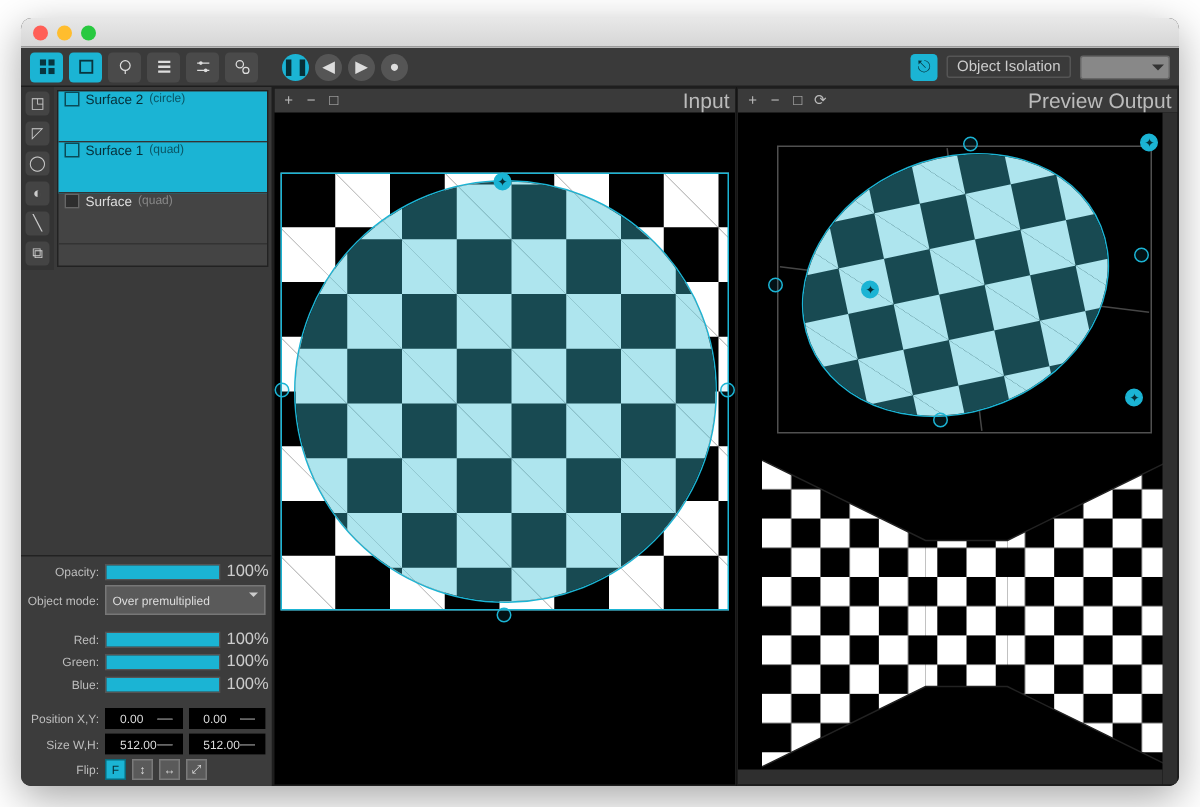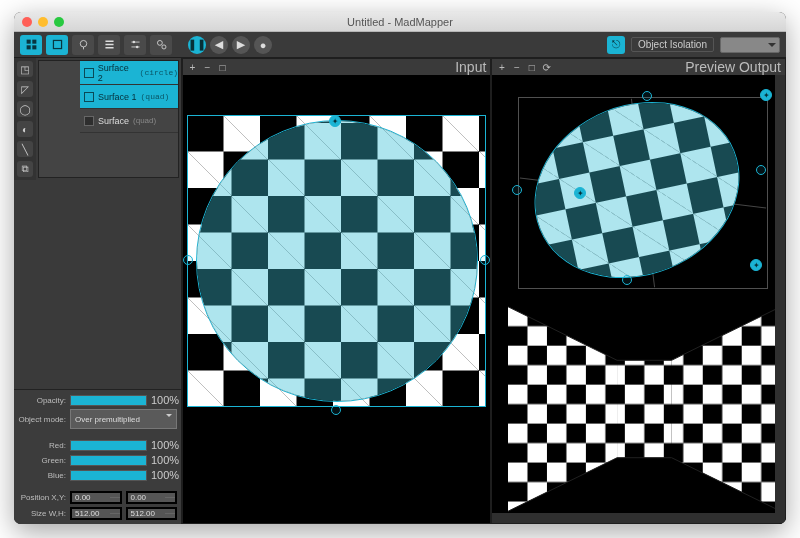--- a/index.html
+++ b/index.html
@@ -39,39 +39,39 @@
   .mode-dd::after { content:""; position:absolute; right:3px; top:5px; border:4px solid transparent; border-top-color:#333; }
 
   .body { flex:1; display:flex; min-height:0; }
 
   
   .left { width:168px; display:flex; flex-direction:column; background:#3a3a3a; border-right:1px solid #1e1e1e; }
   .left-top { display:flex; }
   .vtoolbar { width:22px; background:#333; display:flex; flex-direction:column; gap:4px; padding:3px; }
   .vtoolbar .vb { width:16px; height:16px; background:#444; border-radius:3px; color:#ccc; display:flex;align-items:center;justify-content:center;font-size:10px;}
   .surface-list { flex:1; background:#444; border:1px solid #222; margin:2px; display:flex; flex-direction:column; }
-  .surf-row { height:24px; display:flex; align-items:center; font-size:9px; color:#111; padding-left:4px; gap:4px; border-bottom:1px solid #333;margin-left:41px; }
+  .surf-row { height:34px; display:flex; font-size:9px; color:#111; padding-left:4px; gap:4px; border-bottom:1px solid #333; }
   .surf-row.sel { background:#1bb4d4; }
   .surf-row .dotbox { width:10px; height:10px; border:1px solid #666; background:#2e2e2e; }
   .surf-row.sel .dotbox { border-color:#0a4a57; background:#1bb4d4; }
   .surf-row .name { color:#ddd; }
   .surf-row.sel .name { color:#06303a; font-weight:500; }
   .surf-row .type { color:#888; font-size:8px; }
-  .surf-row.sel .type { color:#0a5565;font-family:Liberation Mono, monospace; }
+  .surf-row.sel .type { color:#0a5565; }
   .left-fill { flex:1; background:#3a3a3a; }
 
   .props { background:#3c3c3c; padding:4px; display:flex; flex-direction:column; gap:3px; border-top:1px solid #222; }
   .prop-row { display:flex; align-items:center; gap:4px; }
   .prop-label { width:48px; text-align:right; font-size:8px; color:#bdbdbd; }
   .slider { flex:1; height:11px; background:#2a2a2a; border:1px solid #555; position:relative; }
   .slider .fill { position:absolute; left:0; top:0; bottom:0; width:100%; background:#1bb4d4; }
   .pct { width:26px; font-size:11px; color:#ccc; text-align:right; }
   .dd { flex:1; height:20px; background:#5a5a5a; border:1px solid #777; font-size:8px; color:#ddd; padding-left:4px; display:flex;align-items:center; position:relative;}
   .dd::after{content:""; position:absolute; right:4px; top:4px; border:3px solid transparent; border-top-color:#ccc;}
-  .numcell { flex:1; display:flex; align-items:center; background:#555; border:2px solid #000000; height:13px; }
+  .numcell { flex:1; display:flex; align-items:center; background:#555; border:7px solid #000000; height:13px; }
   .numcell span { flex:1; font-size:8px; color:#ddd; padding-left:3px; }
   .stepper { width:10px; display:flex; flex-direction:column; }
   .stepper div { flex:1; background:#777; border-left:1px solid #666; }
   .stepper div:first-child { border-bottom:1px solid #666; }
   .fliprow .chip { width:14px; height:14px; background:#5a5a5a; border:1px solid #7a7a7a; font-size:8px; color:#ddd; display:flex;align-items:center;justify-content:center; }
   .fliprow .chip.on { background:#1bb4d4; color:#073038; border-color:#0a6a7c; }
 
   
   .views { flex:1; display:flex; }
   .pane { flex:1; background:#000; position:relative; border:1px solid #1e1e1e; }
@@ -133,21 +133,20 @@
 </head>
 <body>
 
 <div class="window">
   <div class="titlebar">
     <div class="traffic">
       <div class="dot red"></div>
       <div class="dot yellow"></div>
       <div class="dot green"></div>
     </div>
-    <div class="title">Untitled - MadMapper</div>
   </div>
 
   <div class="toolbar">
     <div class="tb-btn accent">
         <svg viewBox="0 0 16 16">
           <rect x="2" y="2" width="5" height="5" fill="currentColor"></rect>
           <rect x="9" y="2" width="5" height="5" fill="currentColor"></rect>
           <rect x="2" y="9" width="5" height="5" fill="currentColor"></rect>
           <rect x="9" y="9" width="5" height="5" fill="currentColor"></rect>
         </svg>
@@ -291,20 +290,27 @@
               </div>
             </div>
           <div class="numcell">
               <span>512.00</span>
               <div class="stepper">
                 <div></div>
                 <div></div>
               </div>
             </div>
         </div>
+        <div class="prop-row fliprow">
+          <div class="prop-label">Flip:</div>
+          <div class="chip on">F</div>
+          <div class="chip">↕</div>
+          <div class="chip">↔</div>
+          <div class="chip">⤢</div>
+        </div>
       </div>
     </div>
 
     <div class="views">
 
       <div class="pane" style="flex:1.05">
         <div class="pane-hdr">
           <div class="pbtn">+</div>
           <div class="pbtn">−</div>
           <div class="pbtn">□</div>

